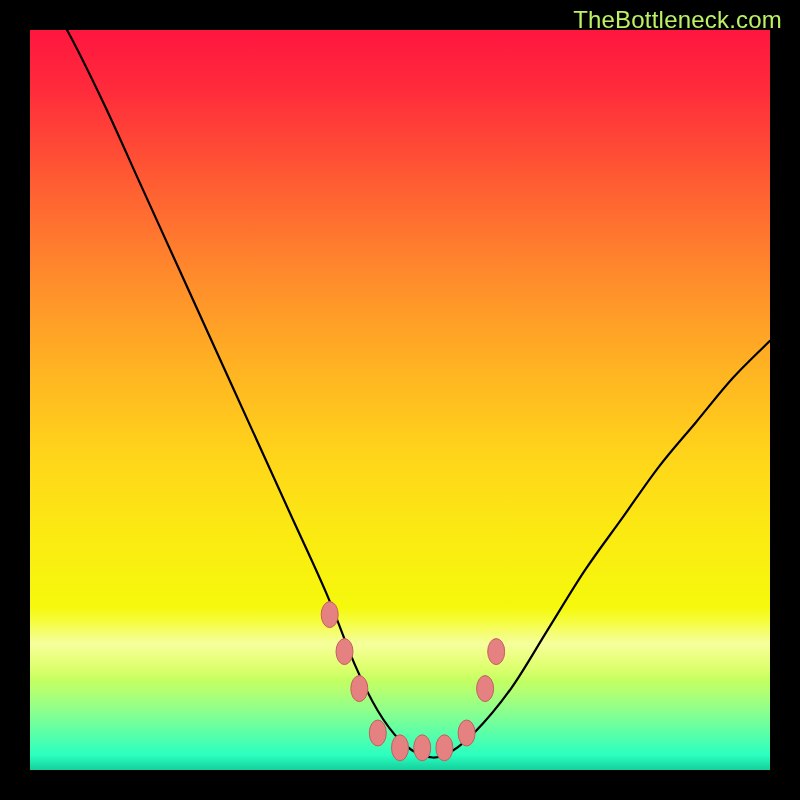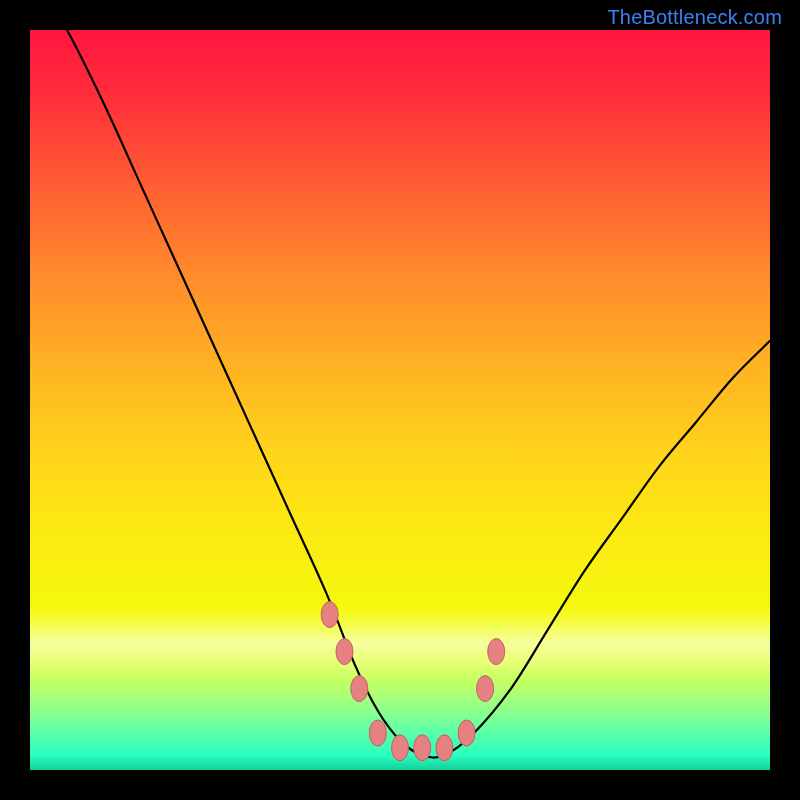--- a/index.html
+++ b/index.html
@@ -58,22 +58,22 @@
   svg.curve {
     position: absolute;
     left: 0; top: 0;
     width: 740px;
     height: 740px;
   }
   .watermark {
     position: absolute;
     top: 6px;
     right: 18px;
-    color: #3b82f6;
-    font-size: 20px;
+    color: #bef264;
+    font-size: 24px;
     font-weight: 500;
     letter-spacing: 0.2px;
     user-select: none;
   }
 </style>
 </head>
 <body>
 
 <div class="watermark">TheBottleneck.com</div>
 

